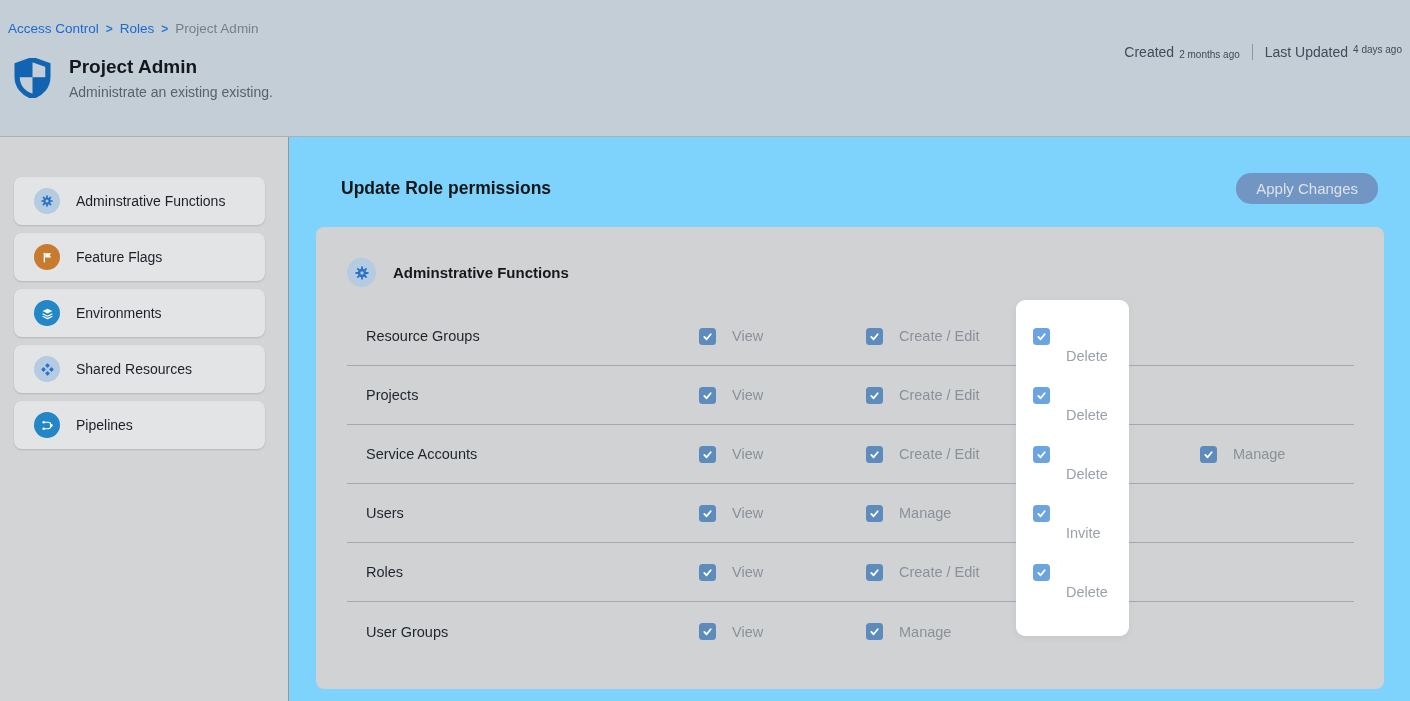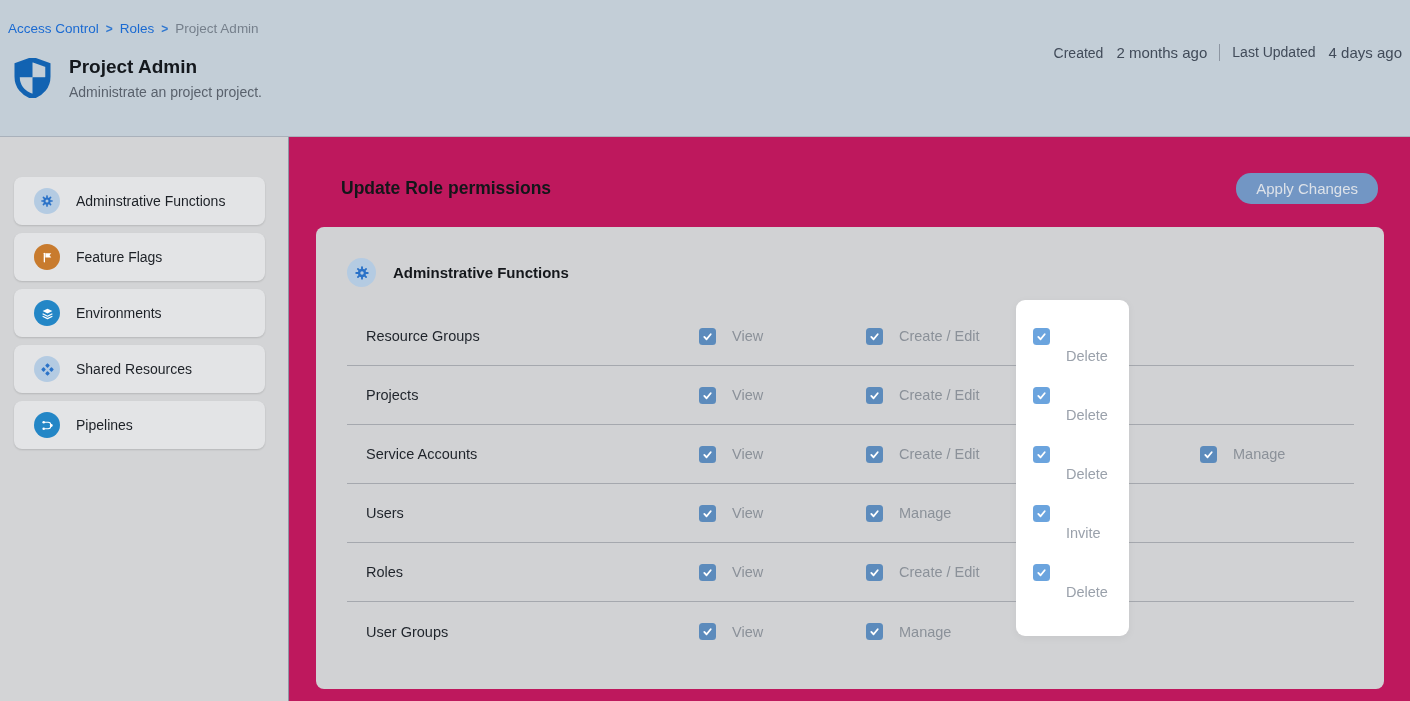--- a/index.html
+++ b/index.html
@@ -17,39 +17,39 @@
   .crumb-sep { color:#2f77d0; font-size:12px; font-weight:bold; }
   .crumb-current { color:#76808c; }
   .header-main { position:absolute; left:14px; top:55px; display:flex; align-items:flex-start; gap:18px; }
   .shield { width:37px; height:40px; margin-top:3px; }
   .h-title { font-size:19px; font-weight:700; color:#14181d; line-height:24px; }
   .h-sub { font-size:14px; color:#59616c; margin-top:5px; }
   .meta { position:absolute; right:8px; top:44px; display:flex; align-items:stretch; }
   .meta-col { display:flex; gap:5px; }
   .meta-col.right-al { align-items:flex-end; text-align:right; }
   .meta-label { font-size:14px; color:#414b59; }
-  .meta-value { font-size:15px; color:#414b59;margin-left:8px; }
+  .meta-value { font-size:10px; color:#414b59; }
   .meta-div { width:1px; background:#8d96a2; margin:0 12px; }
 
   
   .content { flex:1; display:flex; min-height:0;justify-content:space-between; }
   .sidebar { width:289px; background:#d3d4d6; border-right:1px solid #9096a6; padding:40px 14px 0 14px; }
   .side-item {
     width:251px; height:48px; background:#e3e4e6; border-radius:8px; margin-bottom:8px;
     display:flex; align-items:center; gap:16px; padding-left:20px; cursor:pointer;
     box-shadow:0 1px 2px rgba(0,0,0,0.14);
   }
   .side-label { font-size:14px; color:#1d2127; }
   .icircle { width:26px; height:26px; border-radius:50%; display:flex; align-items:center; justify-content:center; flex:0 0 auto; }
   .icircle svg { display:block; }
   .tint-blue  { background:#b4cbe2; color:#2a72c8; }
   .solid-orange { background:#c87b2e; color:#ffffff; }
   .solid-blue { background:#2386c6; color:#ffffff; }
 
-  .main { flex:1; padding:36px 25px 0 27px; background:#be185d; }
+  .main { flex:1; padding:36px 25px 0 27px; background:#7dd3fc; }
   .main-header { display:flex; justify-content:space-between; align-items:center; height:31px; padding-left:25px; padding-right:7px; }
   .main-title { font-size:17.5px; font-weight:700; color:#131619; }
   .apply-btn {
     background:#7296c4; color:#dde2e9; border:none; border-radius:15px;
     font-family:"Liberation Sans",sans-serif; font-size:15px; padding:0 20px; height:31px; cursor:pointer;
   }
 
   
   .card {
     margin-top:23px; width:1068px; height:462px; background:#d1d2d4; border-radius:8px;
@@ -105,21 +105,21 @@
             </clipPath>
           </defs>
         <path d="M12 1 L22 4.6 V12 C22 18.6 17.8 23.1 12 25 C6.2 23.1 2 18.6 2 12 V4.6 Z" fill="none" stroke="#1263b2" stroke-width="3.4"></path>
         <g clip-path="url(#shclip)" fill="#1263b2">
           <rect x="1" y="0" width="11" height="12.5"></rect>
           <rect x="12" y="12.5" width="11" height="13"></rect>
         </g>
       </svg>
       <div>
         <div class="h-title">Project Admin</div>
-        <div class="h-sub">Administrate an project project.</div>
+        <div class="h-sub">Administrate an existing existing.</div>
       </div>
     </div>
 
     <div class="meta">
       <div class="meta-col right-al">
         <span class="meta-label">Created</span>
         <span class="meta-value">2 months ago</span>
       </div>
       <div class="meta-div"></div>
       <div class="meta-col">

